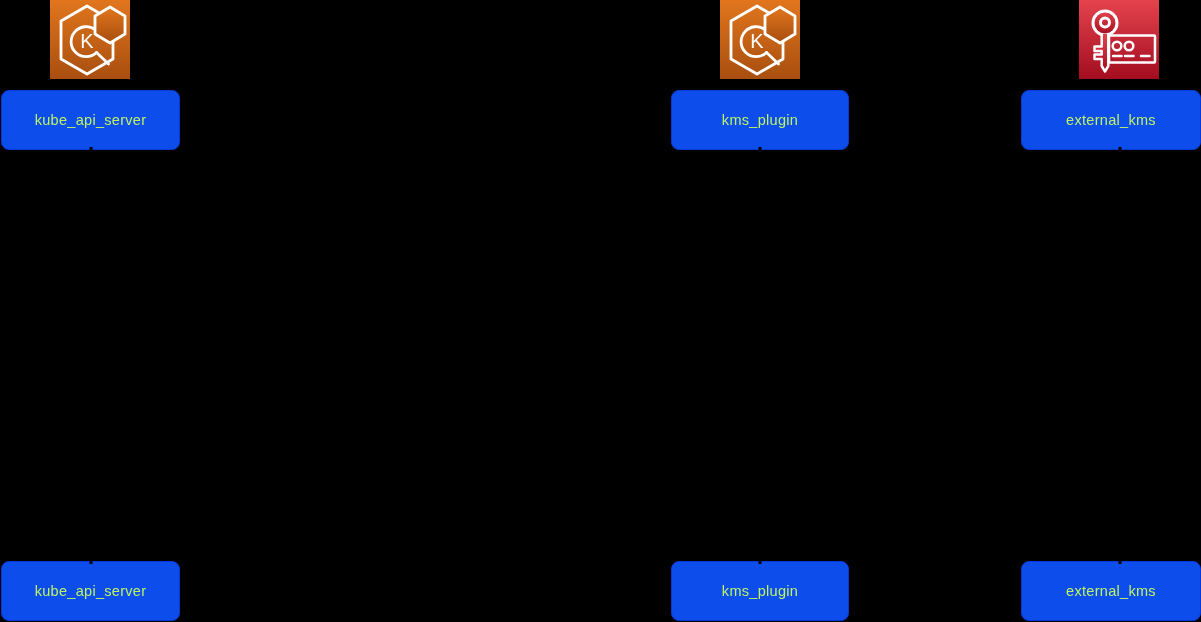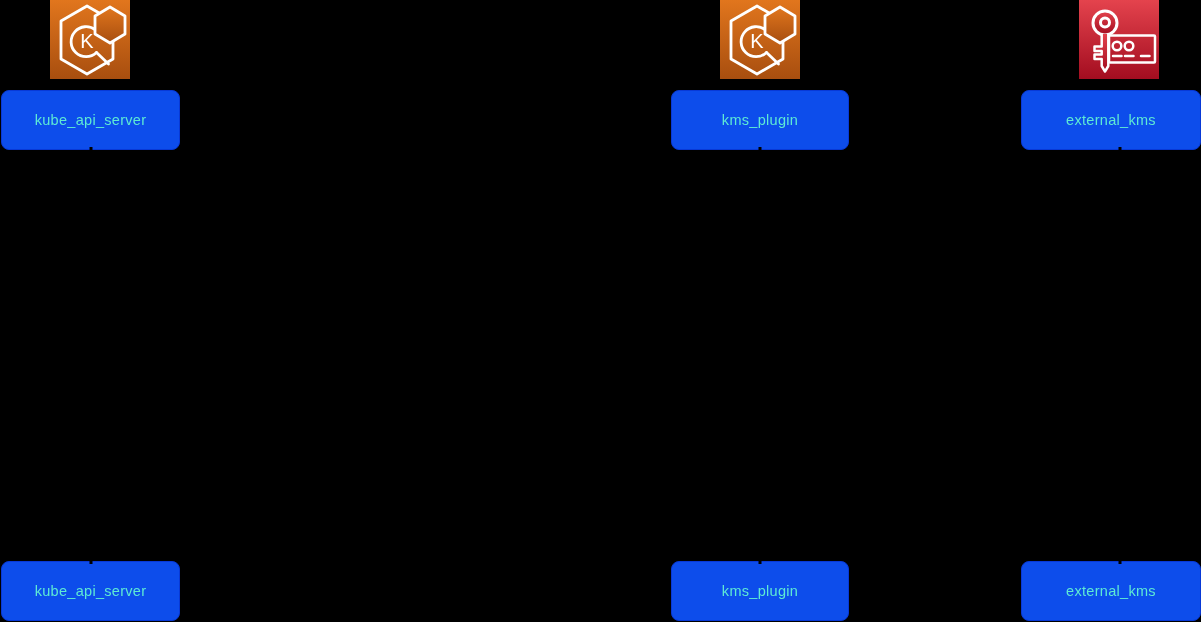--- a/index.html
+++ b/index.html
@@ -28,21 +28,21 @@
     border: 1px solid #0839d6;
     border-radius: 8px;
     box-sizing: border-box;
     display: flex;
     align-items: center;
     justify-content: center;
   }
   .actor-box.top { top: 90px; }
   .actor-box.bottom { top: 561px; height: 60px; }
   .actor-label {
-    color: #5eead4;
+    color: #bef264;
     font-size: 14.5px;
     font-weight: 500;
     letter-spacing: 0.3px;
     white-space: nowrap;
   }
   
   .actor-box.top::after,
   .actor-box.bottom::before {
     content: "";
     position: absolute;

